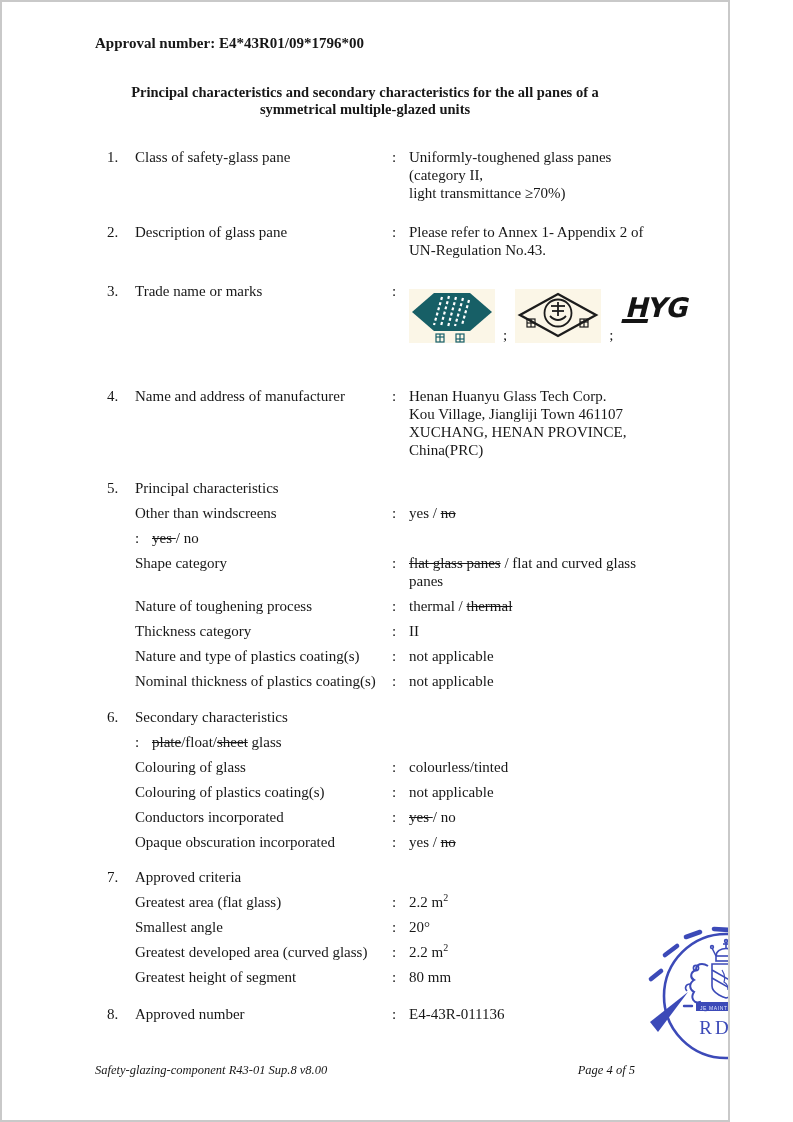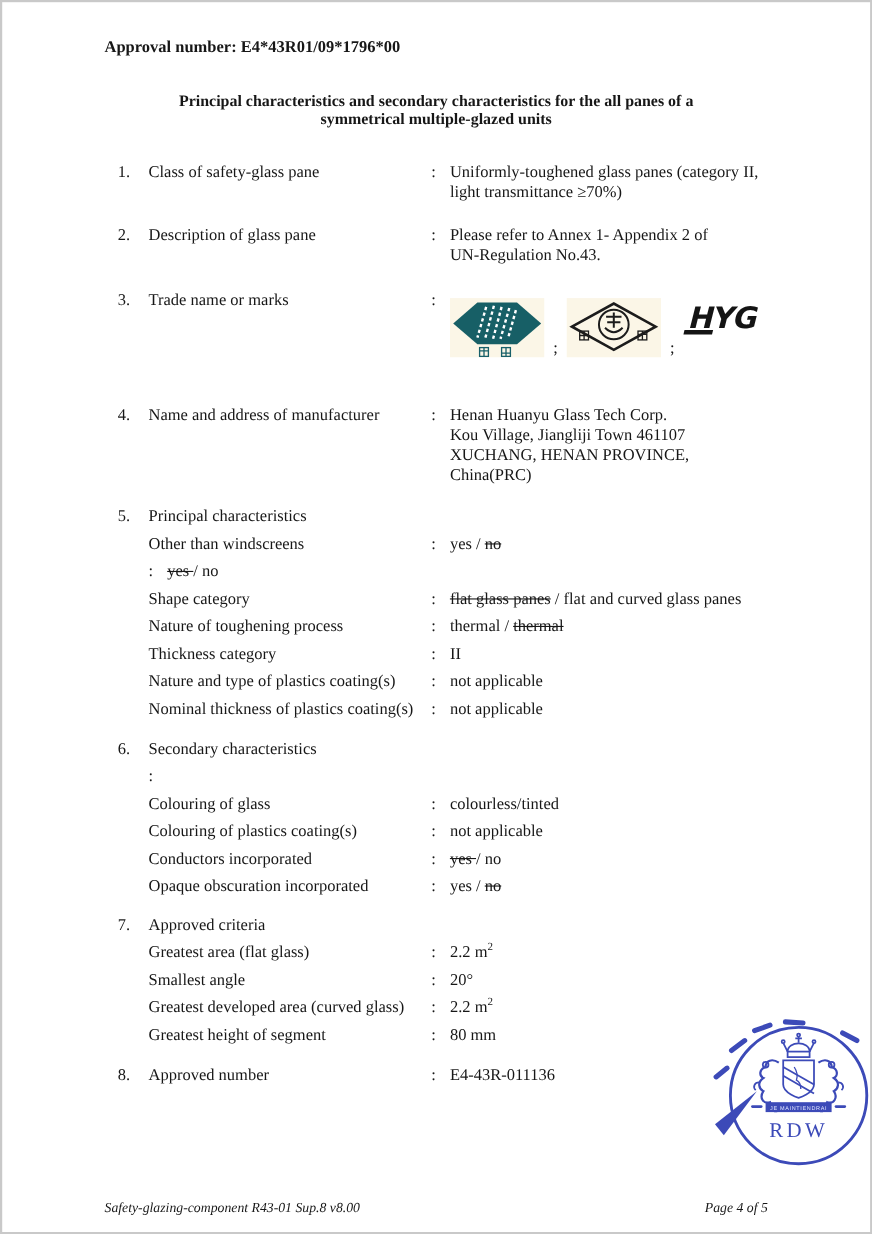--- a/index.html
+++ b/index.html
@@ -1,18 +1,18 @@
 <!DOCTYPE html>
 <html><head>
 <meta charset="utf-8">
 <style>
   html,body { margin:0; padding:0; background:#ffffff; }
   .page {
     position:relative;
-    width:793px; height:1122px;
+    width:730px; height:1122px;
     background:#ffffff;
     border:2px solid #c9c9c9;
     box-sizing:border-box;
     font-family:"Liberation Serif","DejaVu Serif",serif;
     color:#171717;
     overflow:hidden;
   }
   .approval {
     padding:32px 93px 0 93px;
     font-weight:bold;
@@ -47,21 +47,21 @@
   .section-5 { margin-bottom:18px; }
   .section-6 { margin-bottom:17px; }
   .section-7 { margin-bottom:19px; }
   .logos {
     display:flex; align-items:flex-end; gap:7px;
     margin-top:-11px; height:54px;
   }
   .logo-sep { font-size:15px; line-height:15px; padding:0 1px; }
   .logo-hyg-wrap { margin-bottom:13px; }
   .footer {
-    position:absolute; top:1088px; left:0; right:0;
+    position:absolute; top:1060px; left:0; right:0;
     display:flex; justify-content:space-between;
     padding:0 93px;
     font-style:italic; font-size:12.5px; line-height:16px;
   }
   .stamp { position:absolute; left:642px; top:924px; }
 </style>
 </head>
 <body>
 
 <div class="page">
@@ -206,20 +206,21 @@
     </div>
 
     <div class="section section-6">
       <div class="row">
         <span class="num">6.</span>
         <span class="label">Secondary characteristics</span>
       </div>
       <div class="row">
         <span class="num"></span>
         <span class="colon">:</span>
+        <span class="value"><span class="struck">plate</span><span>/float/</span><span class="struck">sheet</span><span> glass</span></span>
       </div>
       <div class="row">
         <span class="num"></span>
         <span class="label">Colouring of glass</span>
         <span class="colon">:</span>
         <span class="value"><span>colourless/tinted</span></span>
       </div>
       <div class="row">
         <span class="num"></span>
         <span class="label">Colouring of plastics coating(s)</span>

